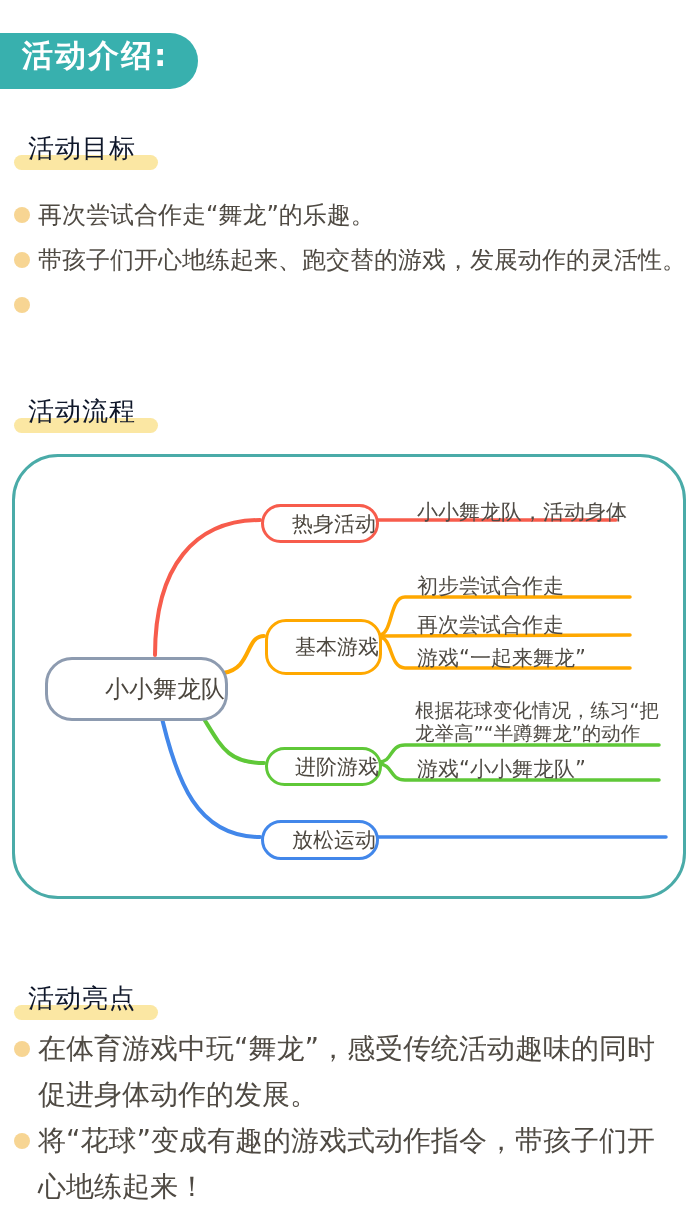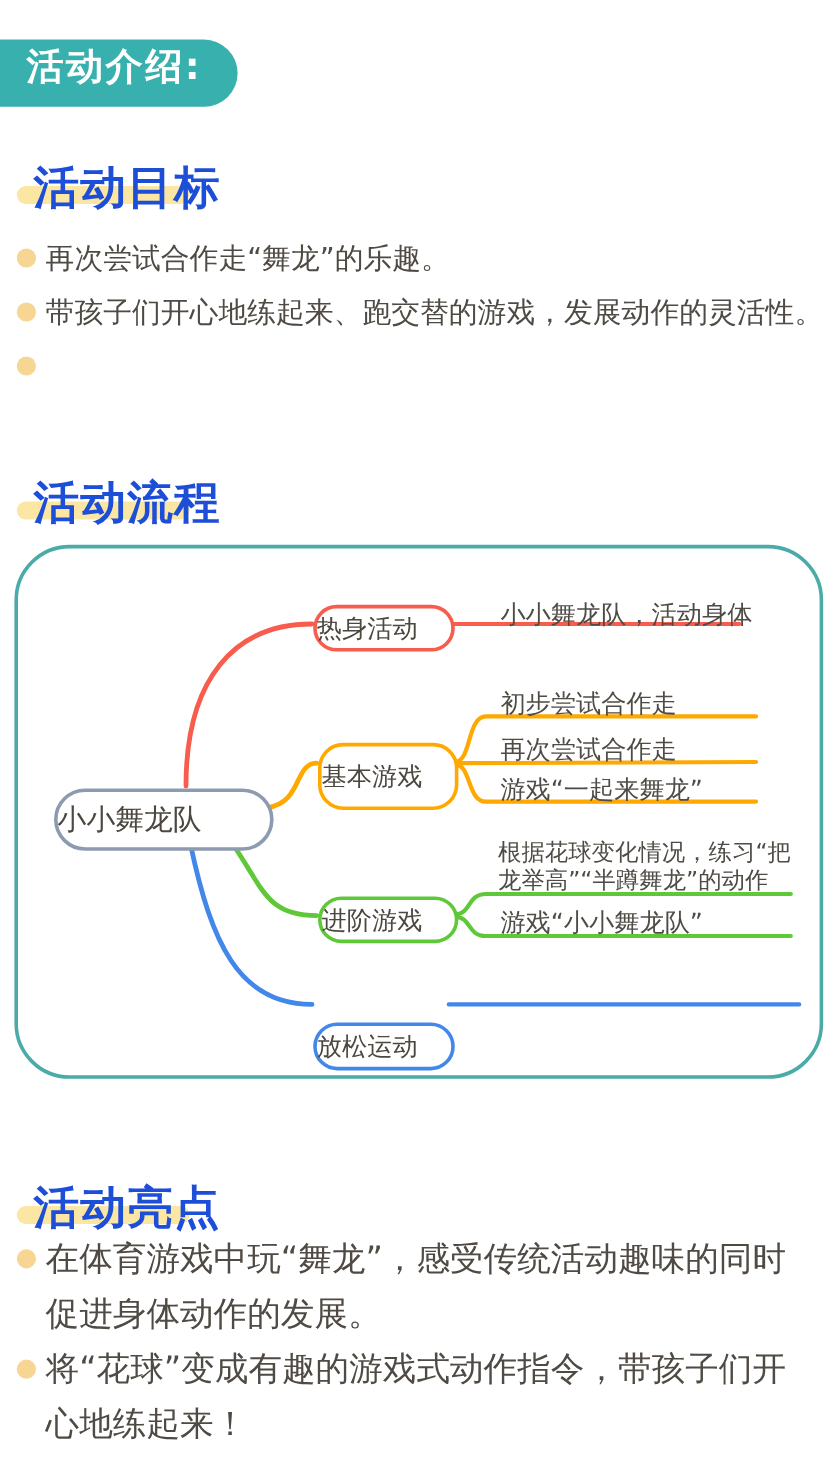--- a/index.html
+++ b/index.html
@@ -20,21 +20,21 @@
     font-size:31px; font-weight:700; letter-spacing:2px;
   }
   
   .heading { position:absolute; left:0; top:0; width:700px; }
   .hl-bar {
     position:absolute; left:14px; height:15px; width:144px;
     background:#fbe7a3; border-radius:8px;
   }
   .heading h2 {
     position:absolute; left:28px; top:-24px;
-    font-size:38px; font-weight:700; color:#1d4ed8; letter-spacing:1px;
+    font-size:26px; font-weight:400; color:#0f172a; letter-spacing:1px;
   }
   .heading.goals      { top:155px; }
   .heading.flow       { top:418px; }
   .heading.highlights { top:1005px; }
 
   
   .bullets { position:absolute; left:14px; list-style:none; }
   .bullets li { position:relative; padding-left:24px; }
   .dot {
     position:absolute; left:0; width:16px; height:16px;
@@ -48,32 +48,32 @@
   .hl-list .dot { top:15px; }
 
   
   .mindmap {
     position:absolute; left:12px; top:454px; width:674px; height:445px;
     border:3px solid #4aaba8; border-radius:46px; background:#ffffff;
   }
   .mindmap svg { position:absolute; left:-3px; top:-3px; }
   .node {
     position:absolute; background:#ffffff; border-style:solid; border-width:3px;
-    display:flex; align-items:center; justify-content:flex-start;
+    display:flex; align-items:center; justify-content:flex-end;
     color:#4c473f;
   }
   .node.root {
-    left:30px; top:200px; width:183px; height:52px;
+    left:30px; top:200px; width:183px; height:64px;
     border-color:#8d9bb0; border-radius:27px; font-size:24px;
   }
   .node.branch { border-radius:21px; font-size:21px; }
   .node.b1 { left:246px; top:47px;  width:118px; height:39px; border-color:#f75c4c; }
   .node.b2 { left:250px; top:162px; width:117px; height:56px; border-color:#ffa800; }
   .node.b3 { left:250px; top:290px; width:117px; height:39px; border-color:#5fc838; }
-  .node.b4 { left:246px; top:363px; width:118px; height:40px; border-color:#4287ea;margin-top:32px; }
+  .node.b4 { left:246px; top:363px; width:118px; height:40px; border-color:#4287ea; }
   .leaf {
     position:absolute; font-size:21px; color:#4f4b45; white-space:nowrap;
   }
   .leaf.wrap { white-space:pre-line; width:258px; font-size:19.5px; line-height:23px; }
   .l1  { left:402px; top:41px; }
   .l2a { left:402px; top:115px; }
   .l2b { left:402px; top:154px; }
   .l2c { left:402px; top:187px; }
   .l3a { left:400px; top:242px; }
   .l3b { left:402px; top:298px; }

